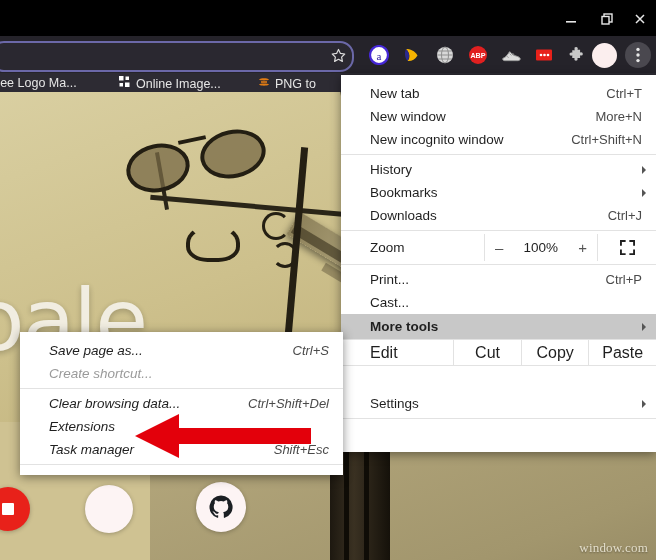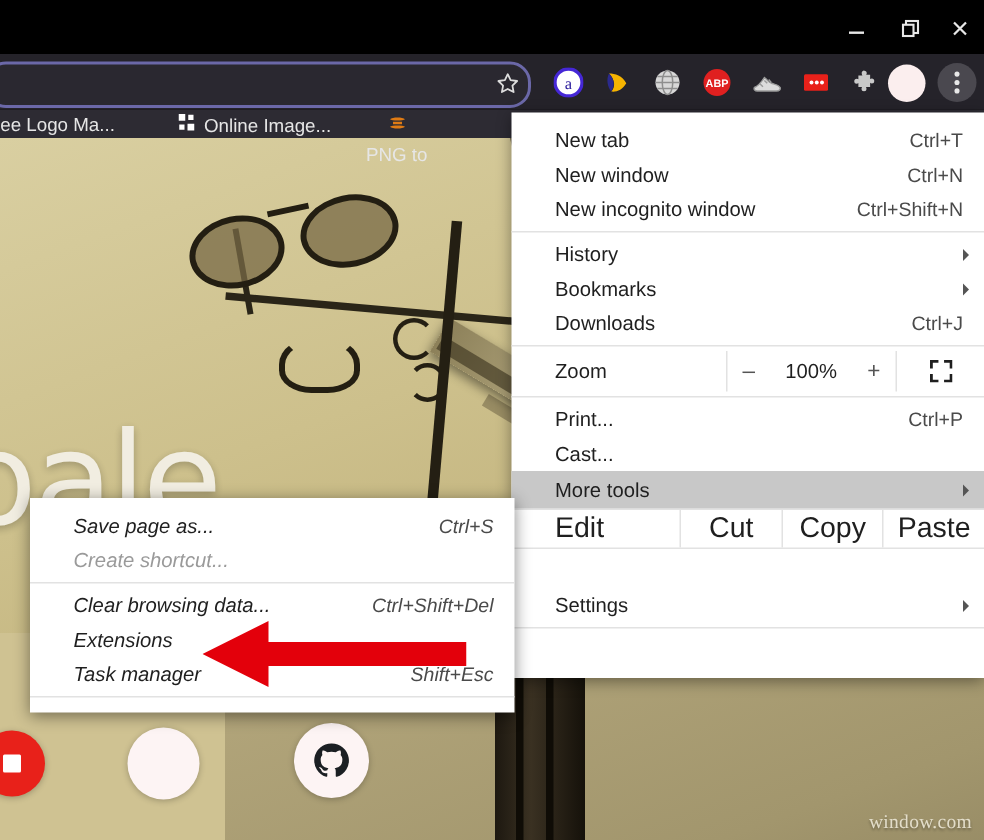--- a/index.html
+++ b/index.html
@@ -159,21 +159,21 @@
   .zoomrow .zl{flex:1;display:flex;align-items:center;padding-left:29px;}
   .zoomrow .zc{
     width:112px;display:flex;align-items:center;justify-content:space-around;
     border-left:1px solid #e2e2e2;
   }
   .zoomrow .zf{
     width:58px;display:flex;align-items:center;justify-content:center;
     border-left:1px solid #e2e2e2;
   }
   .editrow{
-    display:flex;align-items:stretch;height:25px;font-size:19px;
+    display:flex;align-items:stretch;height:25px;font-size:16px;
   }
   .editrow .ec{
     display:flex;align-items:center;justify-content:center;flex:1;
     border-left:1px solid #e2e2e2;
   }
   .editrow .ec:first-child{
     border-left:none;justify-content:flex-start;padding-left:29px;flex:1.25;
   }
 
   
@@ -333,42 +333,42 @@
     <svg width="12" height="12" viewBox="0 0 12 12" aria-hidden="true">
       <rect x="0" y="0" width="4.5" height="4.5" fill="#fff"></rect>
       <rect x="6.5" y="0.5" width="3.5" height="3.5" fill="#fff"></rect>
       <rect x="0.5" y="7" width="3.5" height="3.5" fill="#fff"></rect>
       <rect x="6" y="6.5" width="4.5" height="4.5" fill="#fff"></rect>
     </svg>
   </span>
   <span>Online Image...</span>
 </div>
 
-<div class="bm" style="left:244px;flex-direction:column;">
+<div class="bm" style="left:258px;">
   <span>
     <svg width="12" height="12" viewBox="0 0 12 12" aria-hidden="true">
       <path d="M1 3.5c1.5-1.6 8.5-1.6 10 0-1 1.2-9 1.2-10 0z" fill="#e07b14"></path>
       <path d="M1 8.5c1.5 1.6 8.5 1.6 10 0-1-1.2-9-1.2-10 0z" fill="#e07b14"></path>
       <path d="M3 5.2h6v1.6H3z" fill="#e07b14"></path>
     </svg>
   </span>
   <span>PNG to</span>
 </div>
 
 <div class="menu" id="main-menu">
 
   <div style="height:7px"></div>
 
   <div class="mi">
     <span class="lbl">New tab</span>
     <span class="acc">Ctrl+T</span>
   </div>
   <div class="mi">
     <span class="lbl">New window</span>
-    <span class="acc">Ctrl+N</span>
+    <span class="acc">More+N</span>
   </div>
   <div class="mi">
     <span class="lbl">New incognito window</span>
     <span class="acc">Ctrl+Shift+N</span>
   </div>
 
   <div class="sep"></div>
 
   <div class="mi">
     <span class="lbl">History</span>
@@ -402,21 +402,21 @@
   <div class="sep"></div>
 
   <div class="mi">
     <span class="lbl">Print...</span>
     <span class="acc">Ctrl+P</span>
   </div>
   <div class="mi">
     <span class="lbl">Cast...</span>
     <span class="acc"></span>
   </div>
-  <div class="mi sel" style="height:25px;">
+  <div class="mi sel" style="height:25px;font-weight:bold;">
     <span class="lbl">More tools</span>
     <span class="arrow"></span>
   </div>
 
   <div class="sep" style="margin:0;"></div>
 
   <div class="editrow">
     <div class="ec">Edit</div>
     <div class="ec">Cut</div>
     <div class="ec">Copy</div>

